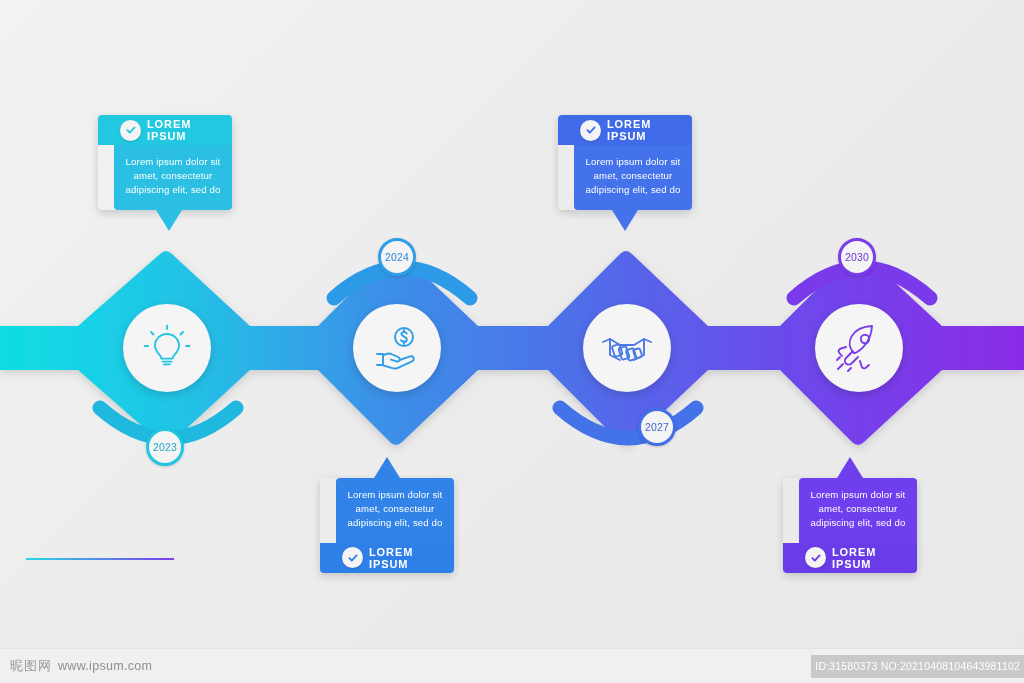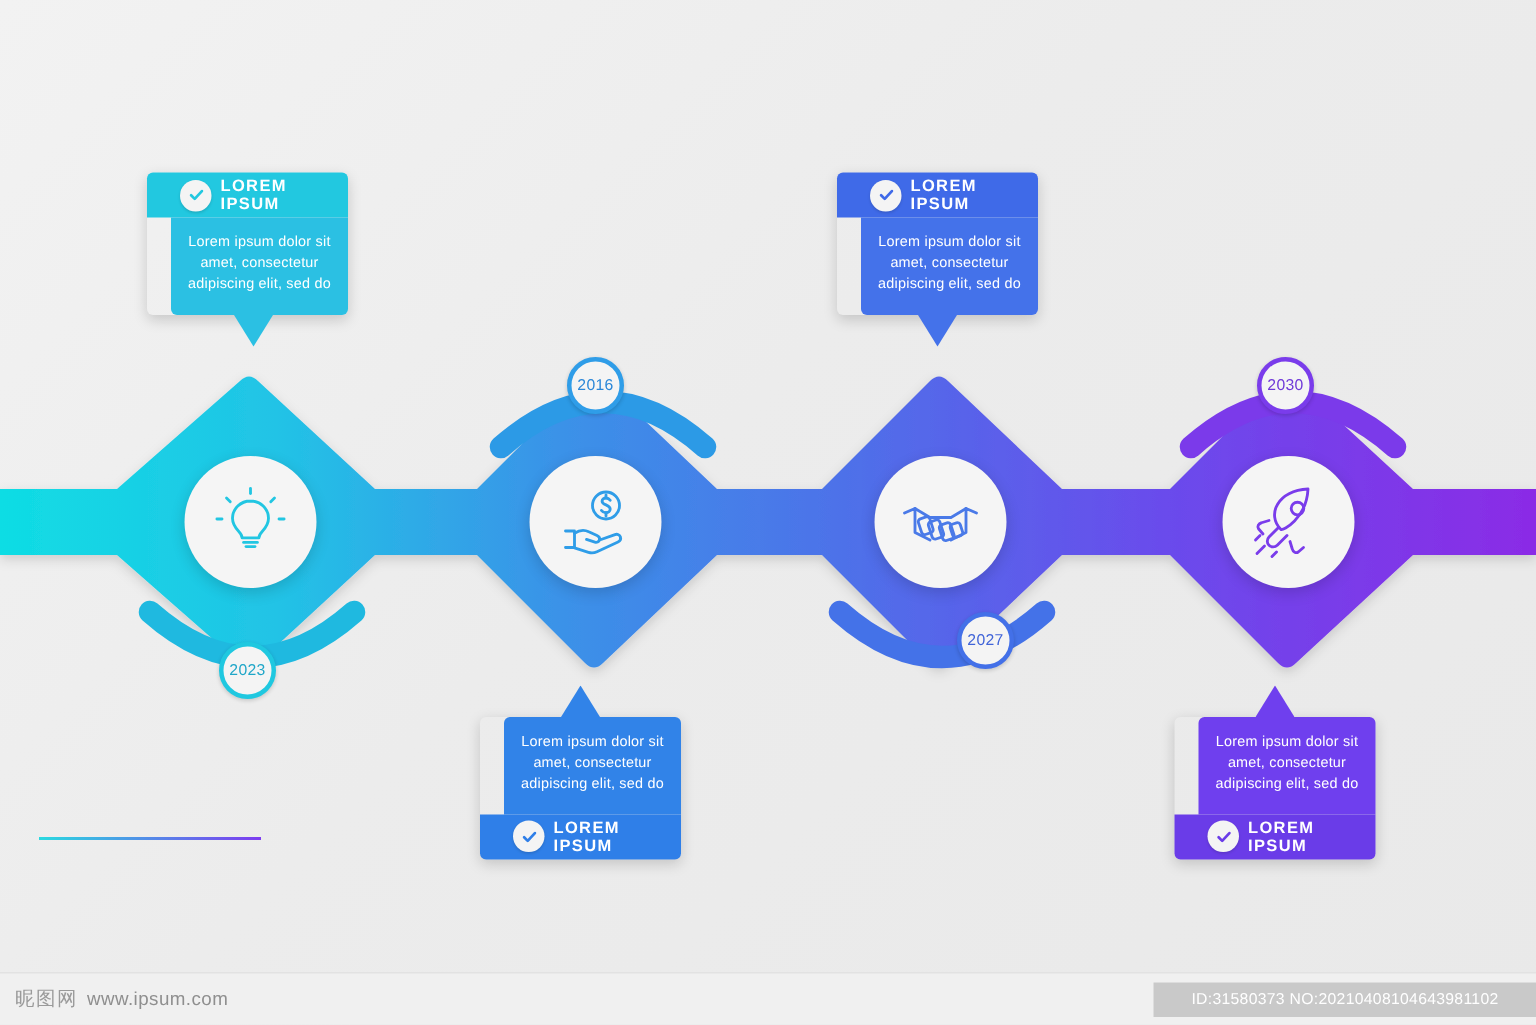--- a/index.html
+++ b/index.html
@@ -125,21 +125,21 @@
   }
   #brand-mark {
     font-size: 13px; color: #9a9a9a; letter-spacing: 1px;
   }
   #brand-url { font-size: 12.5px; color: #8f8f8f; letter-spacing: .3px; }
   #footer-id {
     margin-left: auto;
     background: #c9c9c9;
     color: #ffffff;
     font-size: 10.5px;
-    padding: 6px 25px;
+    padding: 6px 4px;
     height: 23px;
     display: flex; align-items: center;
     letter-spacing: .2px;
   }
 </style>
 </head>
 <body>
 
 <div id="stage">
 
@@ -200,21 +200,21 @@
     <path d="M12,12 Q80,72 148,12" fill="none" stroke="#4472e8" stroke-width="15" stroke-linecap="round"></path>
   </svg>
   <svg class="arc" style="left:782px; top:244px;" width="160" height="66" viewBox="0 0 160 66" xmlns="http://www.w3.org/2000/svg">
     <path d="M12,54 Q80,-6 148,54" fill="none" stroke="#7b3aea" stroke-width="15" stroke-linecap="round"></path>
   </svg>
 
   <div class="year-badge" style="left:146px; top:428px; border:3px solid #1fc8e0; color:#1fa6c8;">
     <span>2023</span>
   </div>
   <div class="year-badge" style="left:378px; top:238px; border:3px solid #2f9de8; color:#2b87d8;">
-    <span>2016</span>
+    <span>2024</span>
   </div>
   <div class="year-badge" style="left:606px; top:408px; border:3px solid #4370e8; color:#4064d8;margin-left:32px;">
     <span>2027</span>
   </div>
   <div class="year-badge" style="left:838px; top:238px; border:3px solid #7a3ceb; color:#6f38d8;">
     <span>2030</span>
   </div>
 
   <div class="icon-circle" style="left:123px; top:304px;">
     <svg width="50" height="50" viewBox="0 0 50 50" xmlns="http://www.w3.org/2000/svg">

